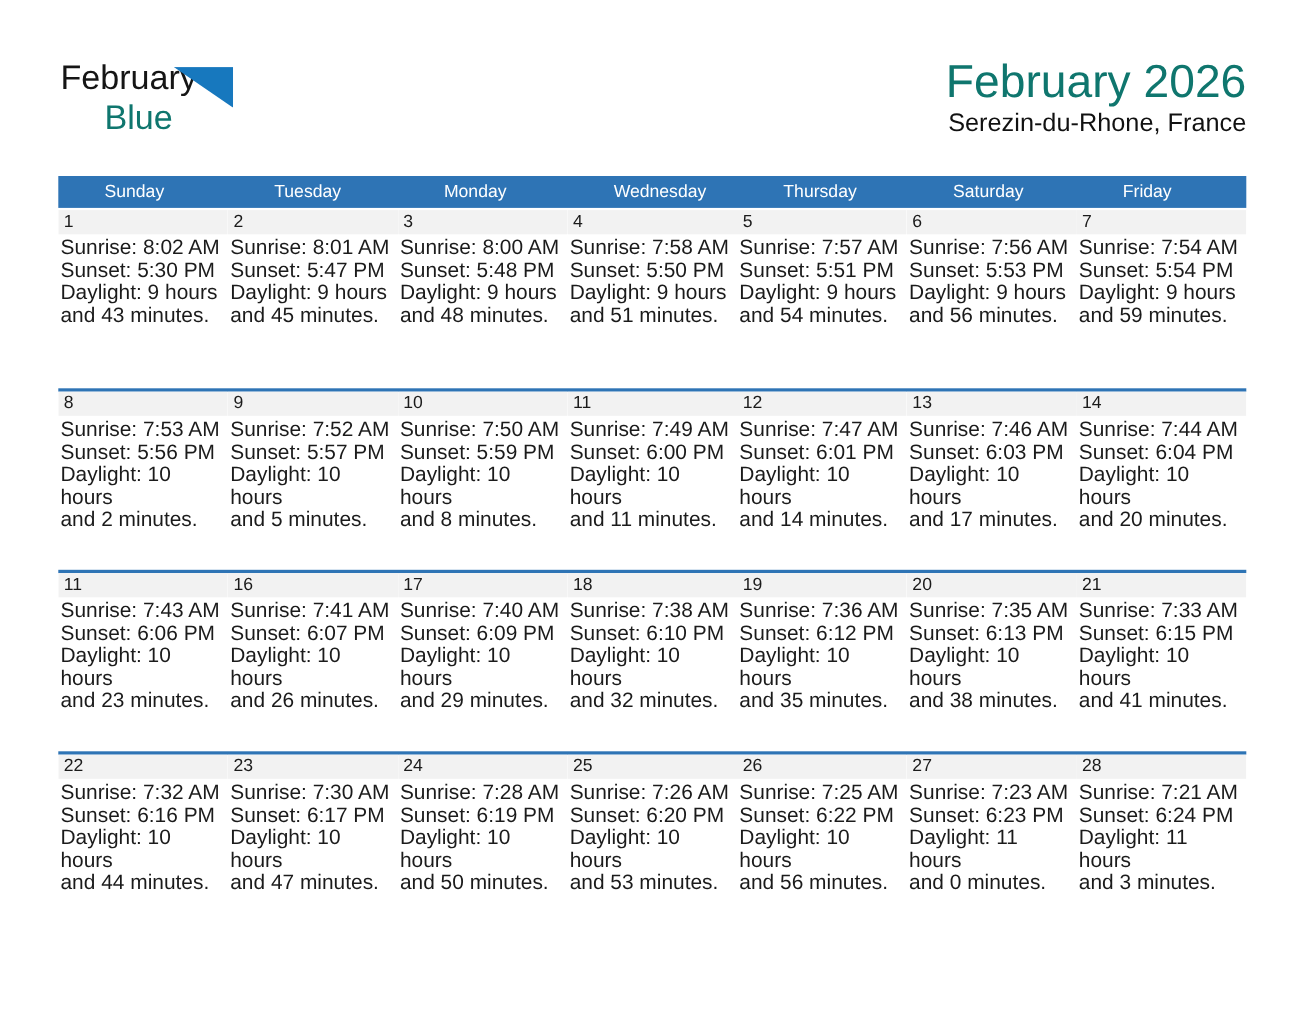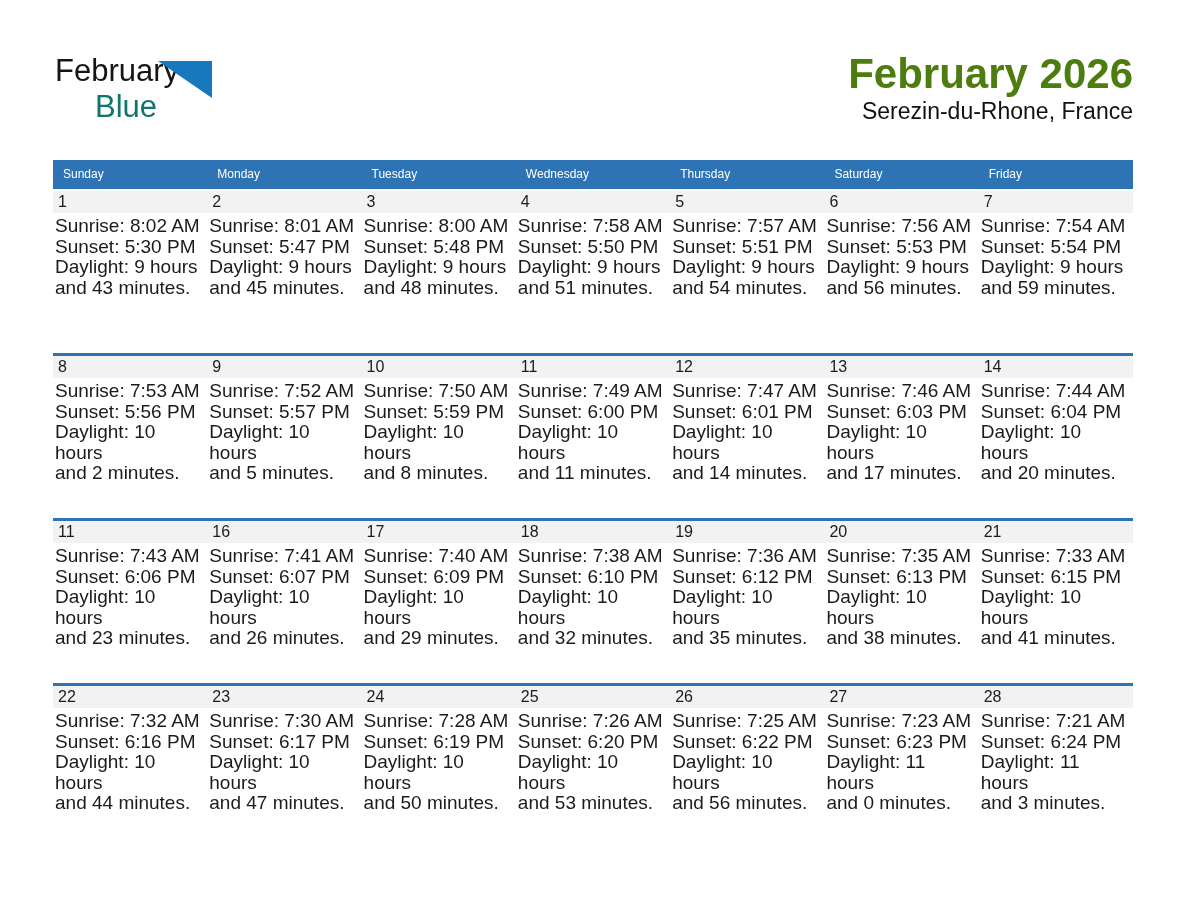--- a/index.html
+++ b/index.html
@@ -16,30 +16,30 @@
   .logo-general{font-size:31px;line-height:1;color:#151515;}
   .logo-triangle{
     position:absolute;left:103px;top:6px;width:54px;height:37px;
     background:#1778BE;
     clip-path:polygon(0 0,100% 0,100% 100%);
   }
   .logo-blue{font-size:31px;line-height:1;color:#0f766e;margin:5px 0 0 40px;}
 
   
   .title-block{position:absolute;top:50px;right:55px;text-align:right;}
-  .month-title{font-size:42px;line-height:48px;font-weight:700;color:#4d7c0f;}
+  .month-title{font-size:42px;line-height:48px;font-weight:400;color:#0f766e;}
   .location{font-size:23px;color:#111;}
 
   
   .calendar{position:absolute;left:53px;top:160px;width:1080px;}
   .weekday-row{
     display:grid;grid-template-columns:repeat(7,1fr);
     background:#2E74B5;height:29px;line-height:29px;
   }
-  .wd{color:#ffffff;font-size:12px;padding-left:10px;overflow:hidden;white-space:nowrap;}
+  .wd{color:#ffffff;font-size:16px;padding-left:10px;overflow:hidden;white-space:nowrap;margin-left:32px;}
 
   .week{
     display:grid;grid-template-columns:repeat(7,1fr);
     height:162px;border-top:3px solid #2E74B5;
   }
   .week.first{border-top:none;margin-top:2px;}
   .cell{overflow:hidden;}
   .num{
     height:22px;line-height:22px;background:#F2F2F2;
     font-size:16px;padding-left:5px;color:#1b1b1b;
@@ -58,22 +58,22 @@
   </div>
 
   <div class="title-block">
     <div class="month-title">February 2026</div>
     <div class="location">Serezin-du-Rhone, France</div>
   </div>
 
   <div class="calendar">
     <div class="weekday-row">
         <div class="wd">Sunday</div>
+        <div class="wd">Tuesday</div>
         <div class="wd">Monday</div>
-        <div class="wd">Tuesday</div>
         <div class="wd">Wednesday</div>
         <div class="wd">Thursday</div>
         <div class="wd">Saturday</div>
         <div class="wd">Friday</div>
       </div>
     <div>
         <div class="week first">
           <div class="cell">
             <div class="num">1</div>
             <div class="txt">

